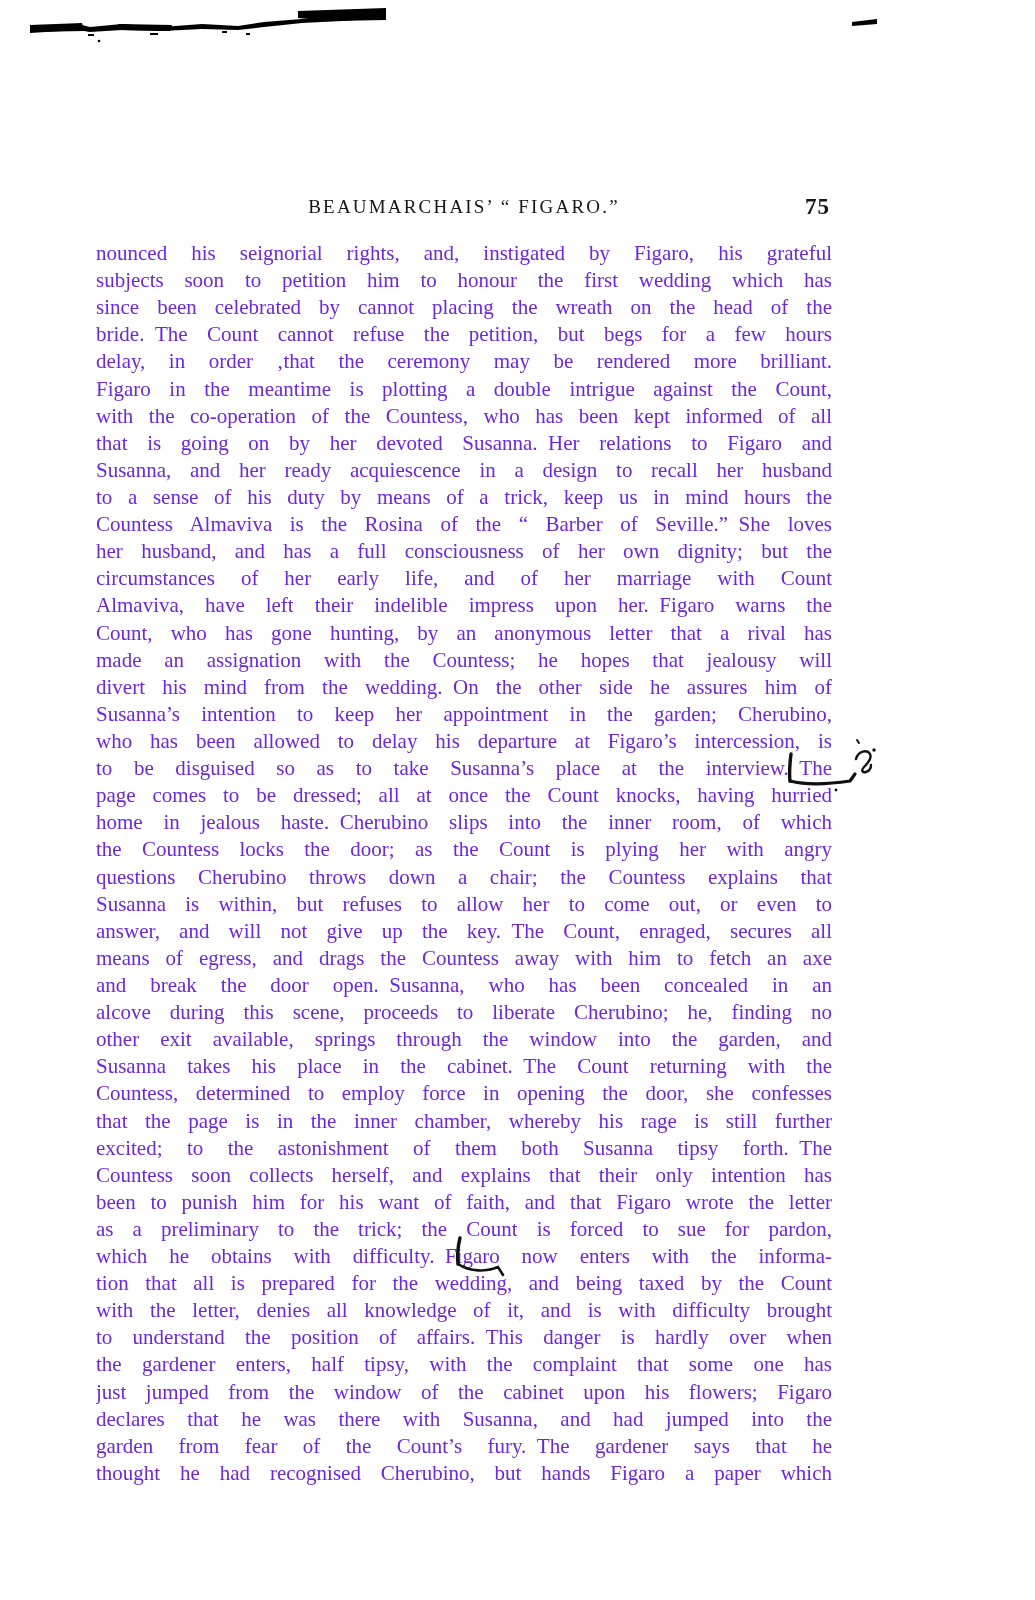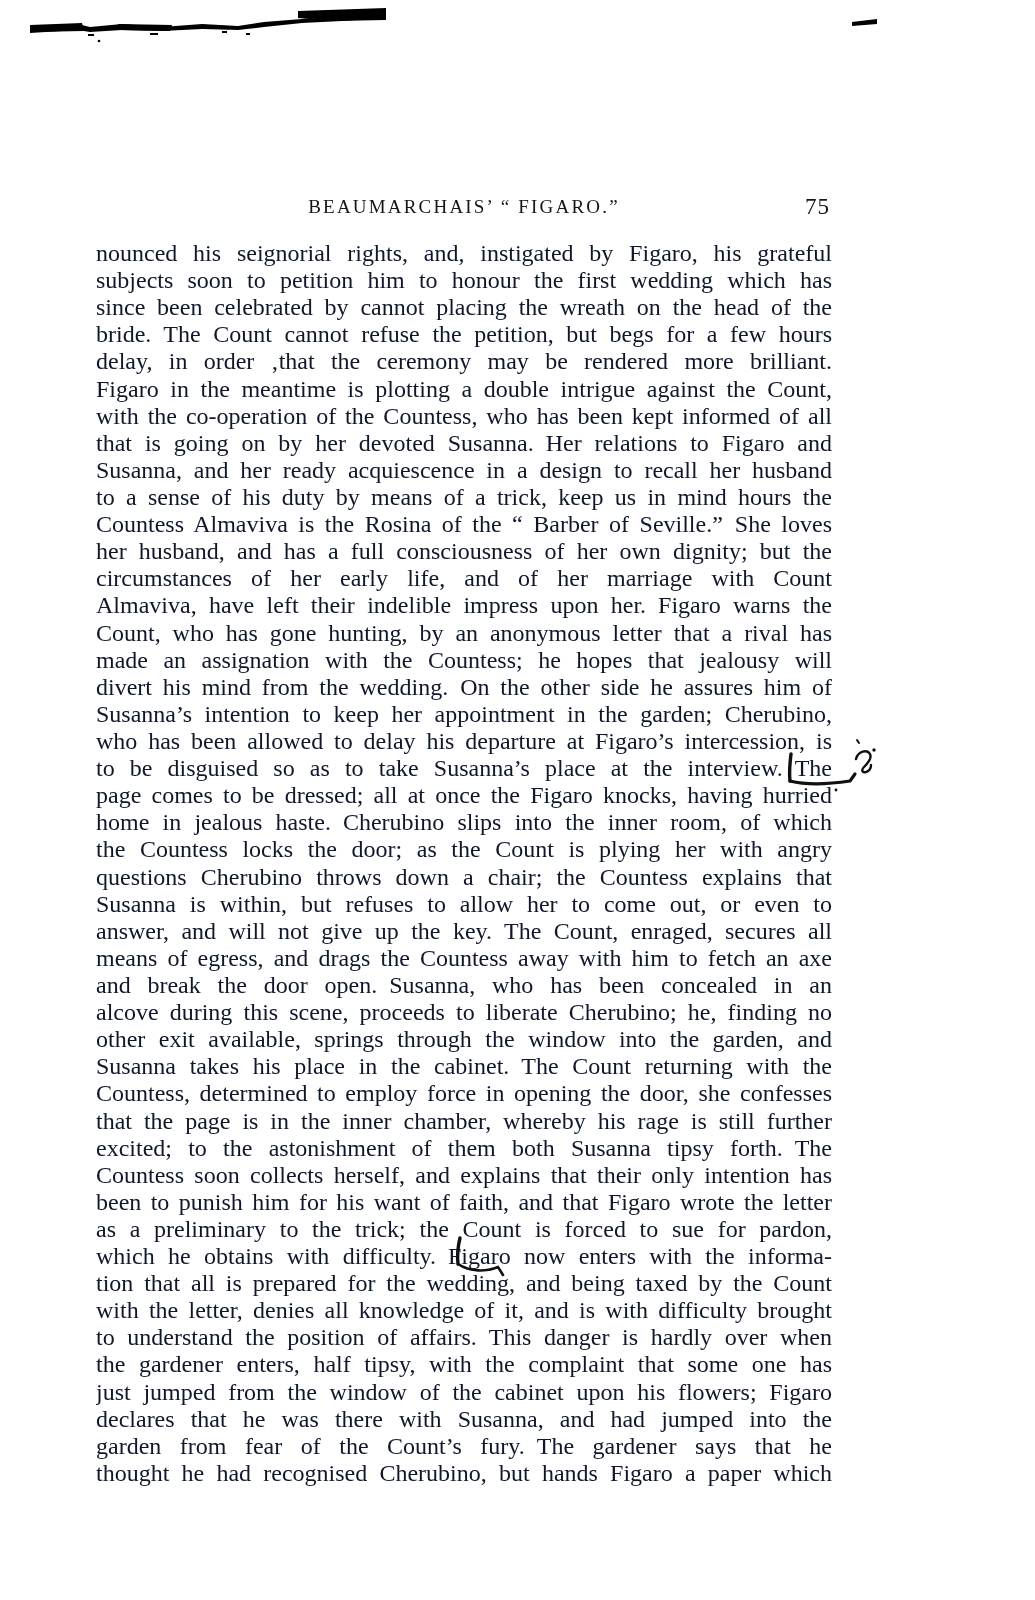--- a/index.html
+++ b/index.html
@@ -28,34 +28,34 @@
     font-size: 19px;
     font-weight: 400;
     letter-spacing: 2.2px;
     color: #161616;
     white-space: nowrap;
   }
   .page-number {
     position: absolute;
     right: 2px; top: 0;
     font-size: 23px;
-    font-weight: 400;
+    font-weight: 700;
     letter-spacing: 1px;
     color: #161616;
   }
   .textblock {
     position: absolute;
     left: 96px; top: 240px;
     width: 736px;
   }
   .textblock .line {
-    font-size: 24px;
+    font-size: 21px;
     line-height: 27.12px;
     height: 27.12px;
-    color: #0f172a;
+    color: #6d28d9;
     text-align: justify;
     text-align-last: justify;
     white-space: normal;
     overflow: hidden;
   }
   .pen-mark { position: absolute; }
   .mark-the    { left: 780px; top: 736px;  width: 118px; height: 58px; }
   .mark-figaro { left: 446px; top: 1233px; width: 78px;  height: 48px; }
 </style>
 </head>
@@ -97,21 +97,21 @@
       <div class="line">Countess Almaviva is the Rosina of the “ Barber of Seville.” She loves</div>
       <div class="line">her husband, and has a full consciousness of her own dignity; but the</div>
       <div class="line">circumstances of her early life, and of her marriage with Count</div>
       <div class="line">Almaviva, have left their indelible impress upon her. Figaro warns the</div>
       <div class="line">Count, who has gone hunting, by an anonymous letter that a rival has</div>
       <div class="line">made an assignation with the Countess; he hopes that jealousy will</div>
       <div class="line">divert his mind from the wedding. On the other side he assures him of</div>
       <div class="line">Susanna’s intention to keep her appointment in the garden; Cherubino,</div>
       <div class="line">who has been allowed to delay his departure at Figaro’s intercession, is</div>
       <div class="line">to be disguised so as to take Susanna’s place at the interview. The</div>
-      <div class="line">page comes to be dressed; all at once the Figaro knocks, having hurried</div>
+      <div class="line">page comes to be dressed; all at once the Count knocks, having hurried</div>
       <div class="line">home in jealous haste. Cherubino slips into the inner room, of which</div>
       <div class="line">the Countess locks the door; as the Count is plying her with angry</div>
       <div class="line">questions Cherubino throws down a chair; the Countess explains that</div>
       <div class="line">Susanna is within, but refuses to allow her to come out, or even to</div>
       <div class="line">answer, and will not give up the key. The Count, enraged, secures all</div>
       <div class="line">means of egress, and drags the Countess away with him to fetch an axe</div>
       <div class="line">and break the door open. Susanna, who has been concealed in an</div>
       <div class="line">alcove during this scene, proceeds to liberate Cherubino; he, finding no</div>
       <div class="line">other exit available, springs through the window into the garden, and</div>
       <div class="line">Susanna takes his place in the cabinet. The Count returning with the</div>

